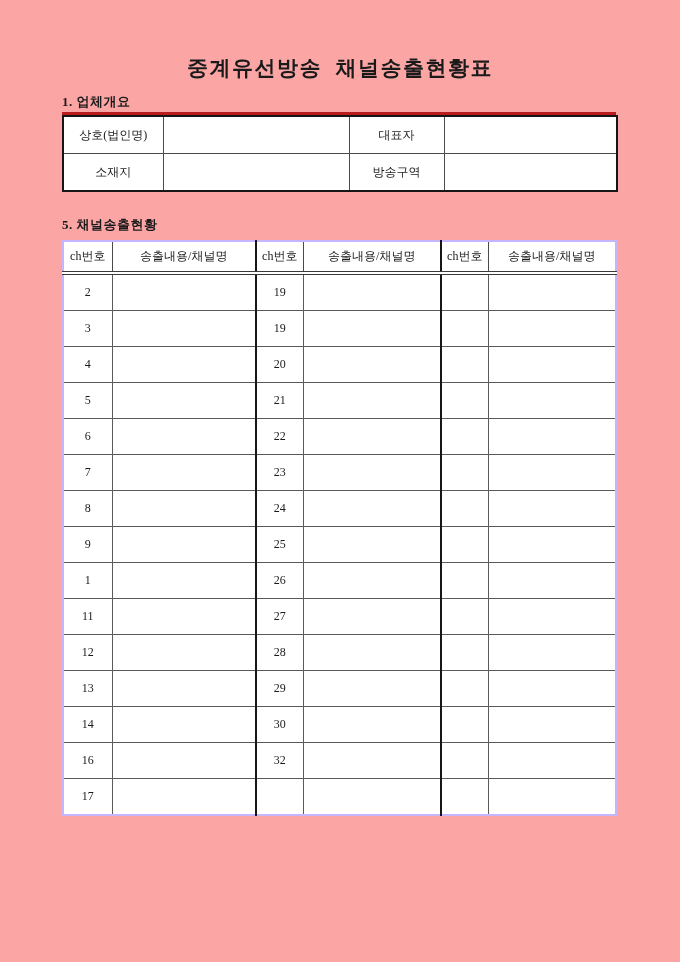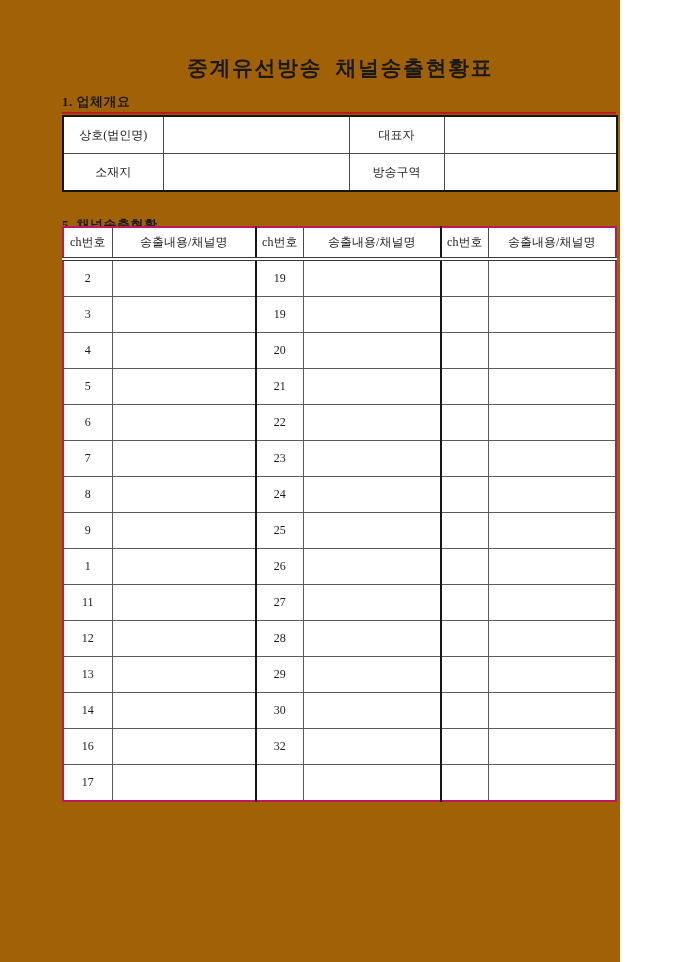--- a/index.html
+++ b/index.html
@@ -1,49 +1,49 @@
 <!DOCTYPE html>
 <html><head>
 <meta charset="utf-8">
 <style>
   html,body { margin:0; padding:0; background:#ffffff; }
   body {
     width:680px; height:962px;
     font-family:"Liberation Serif","DejaVu Serif",serif;
     color:#1a1a1a;
   }
-  .page { position:relative; width:620px; height:962px; background:#a16207; overflow:hidden; }
+  .page { position:relative; width:680px; height:962px; background:#fca5a5; overflow:hidden; }
 
   .doc-title {
     position:absolute; top:54px; left:0; width:680px;
     margin:0; text-align:center;
     font-size:21px; font-weight:bold; letter-spacing:1.5px;
     white-space:pre;
   }
 
   .section-heading {
     position:absolute; left:62px; width:554px;
     font-size:13px; font-weight:bold; letter-spacing:0.5px;
   }
-  .section-heading.underlined { border-bottom:2px solid #b91c1c; padding-bottom:1px; }
+  .section-heading.underlined { border-bottom:4px solid #b91c1c; padding-bottom:1px; }
   #sec1-heading { top:93px; }
   #sec2-heading { top:216px; }
 
   table { position:absolute; left:62px; border-collapse:collapse; table-layout:fixed; background:#fff; }
 
   
   .t1 { top:115px; width:554px; border:2px solid #161616; }
   .t1 td {
     border:1px solid #4a4a4a;
     height:36px; font-size:12px; text-align:center; vertical-align:middle;
     padding:0 4px; overflow:hidden;
   }
 
   
-  .t2 { top:226px; width:553px; border:2px solid #be185d; }
+  .t2 { top:240px; width:553px; border:2px solid #c4b5fd; }
   .t2 th {
     border:1px solid #4a4a4a;
     border-bottom:4px double #3a3a3a;
     height:29px; font-size:12px; font-weight:normal;
     text-align:center; vertical-align:middle; padding:0;
   }
   .t2 td {
     border:1px solid #5a5a5a;
     height:35px; font-size:12px; text-align:center; vertical-align:middle;
     padding:0; overflow:hidden;

